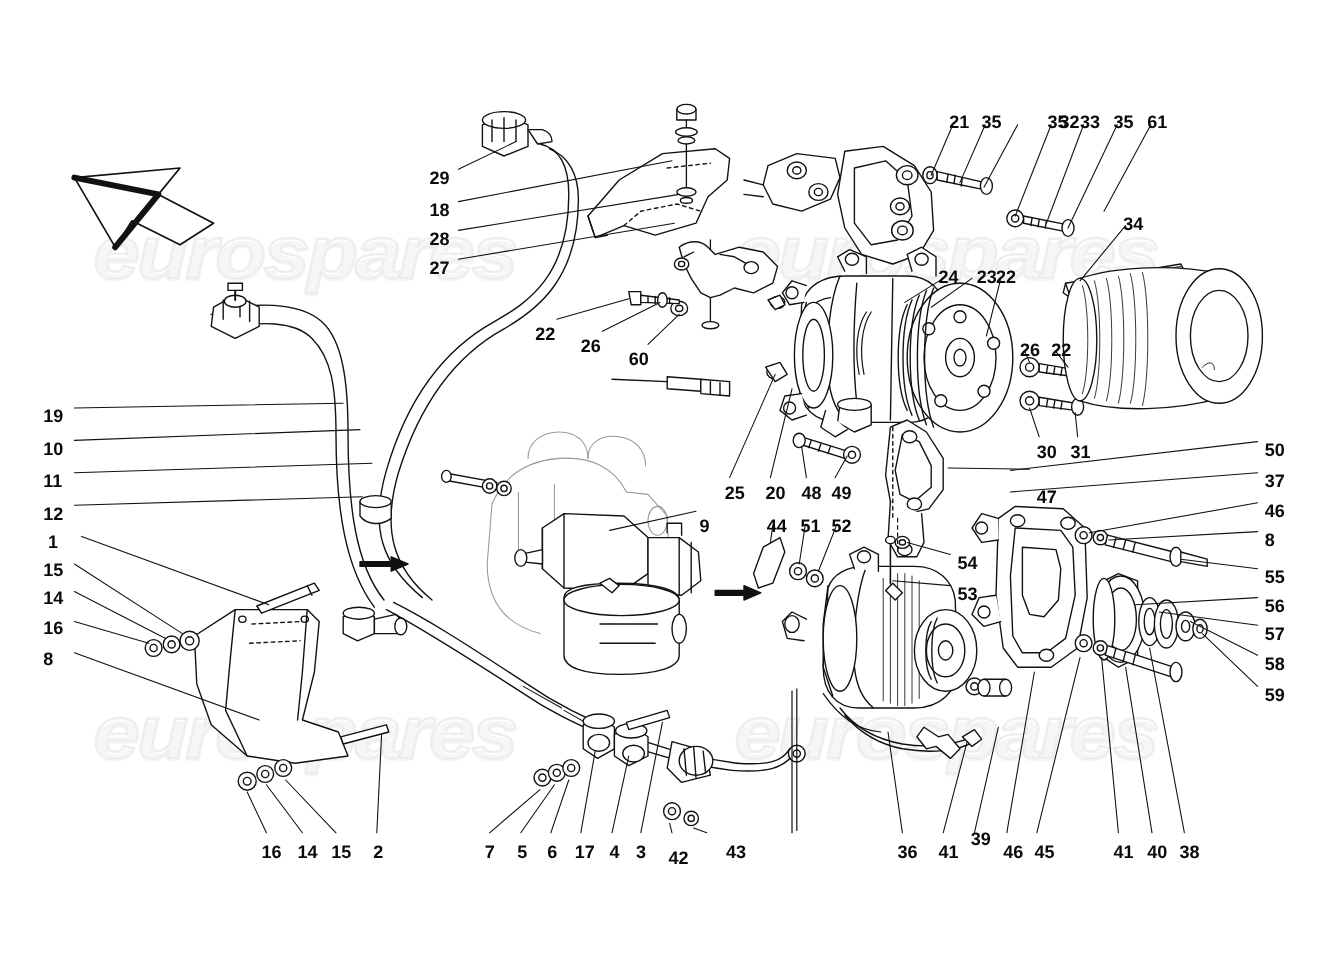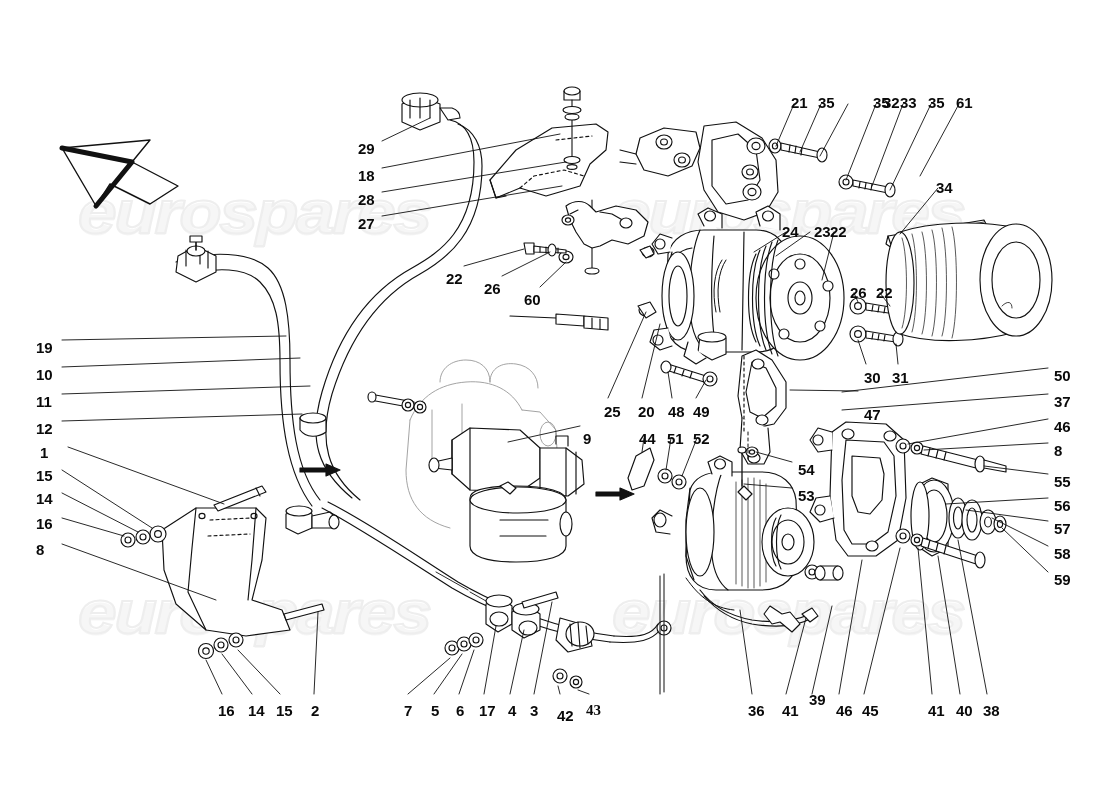--- a/index.html
+++ b/index.html
@@ -596,21 +596,21 @@
       <div class="lbl" style="left: 248px; top: 703px;">14</div>
       <div class="lbl" style="left: 276px; top: 703px;">15</div>
       <div class="lbl" style="left: 311px; top: 703px;">2</div>
       <div class="lbl" style="left: 404px; top: 703px;">7</div>
       <div class="lbl" style="left: 431px; top: 703px;">5</div>
       <div class="lbl" style="left: 456px; top: 703px;">6</div>
       <div class="lbl" style="left: 479px; top: 703px;">17</div>
       <div class="lbl" style="left: 508px; top: 703px;">4</div>
       <div class="lbl" style="left: 530px; top: 703px;">3</div>
       <div class="lbl" style="left: 557px; top: 708px; text-align: center;">42</div>
-      <div class="lbl" style="left: 586px; top: 703px; font-family: Liberation Serif, serif;">43</div>
+      <div class="lbl" style="left: 605px; top: 703px;">43</div>
       <div class="lbl" style="left: 748px; top: 703px;">36</div>
       <div class="lbl" style="left: 782px; top: 703px;">41</div>
       <div class="lbl" style="left: 809px; top: 692px;">39</div>
       <div class="lbl" style="left: 836px; top: 703px;">46</div>
       <div class="lbl" style="left: 862px; top: 703px;">45</div>
       <div class="lbl" style="left: 928px; top: 703px;">41</div>
       <div class="lbl" style="left: 956px; top: 703px;">40</div>
       <div class="lbl" style="left: 983px; top: 703px;">38</div>
     </div>
 </div>

